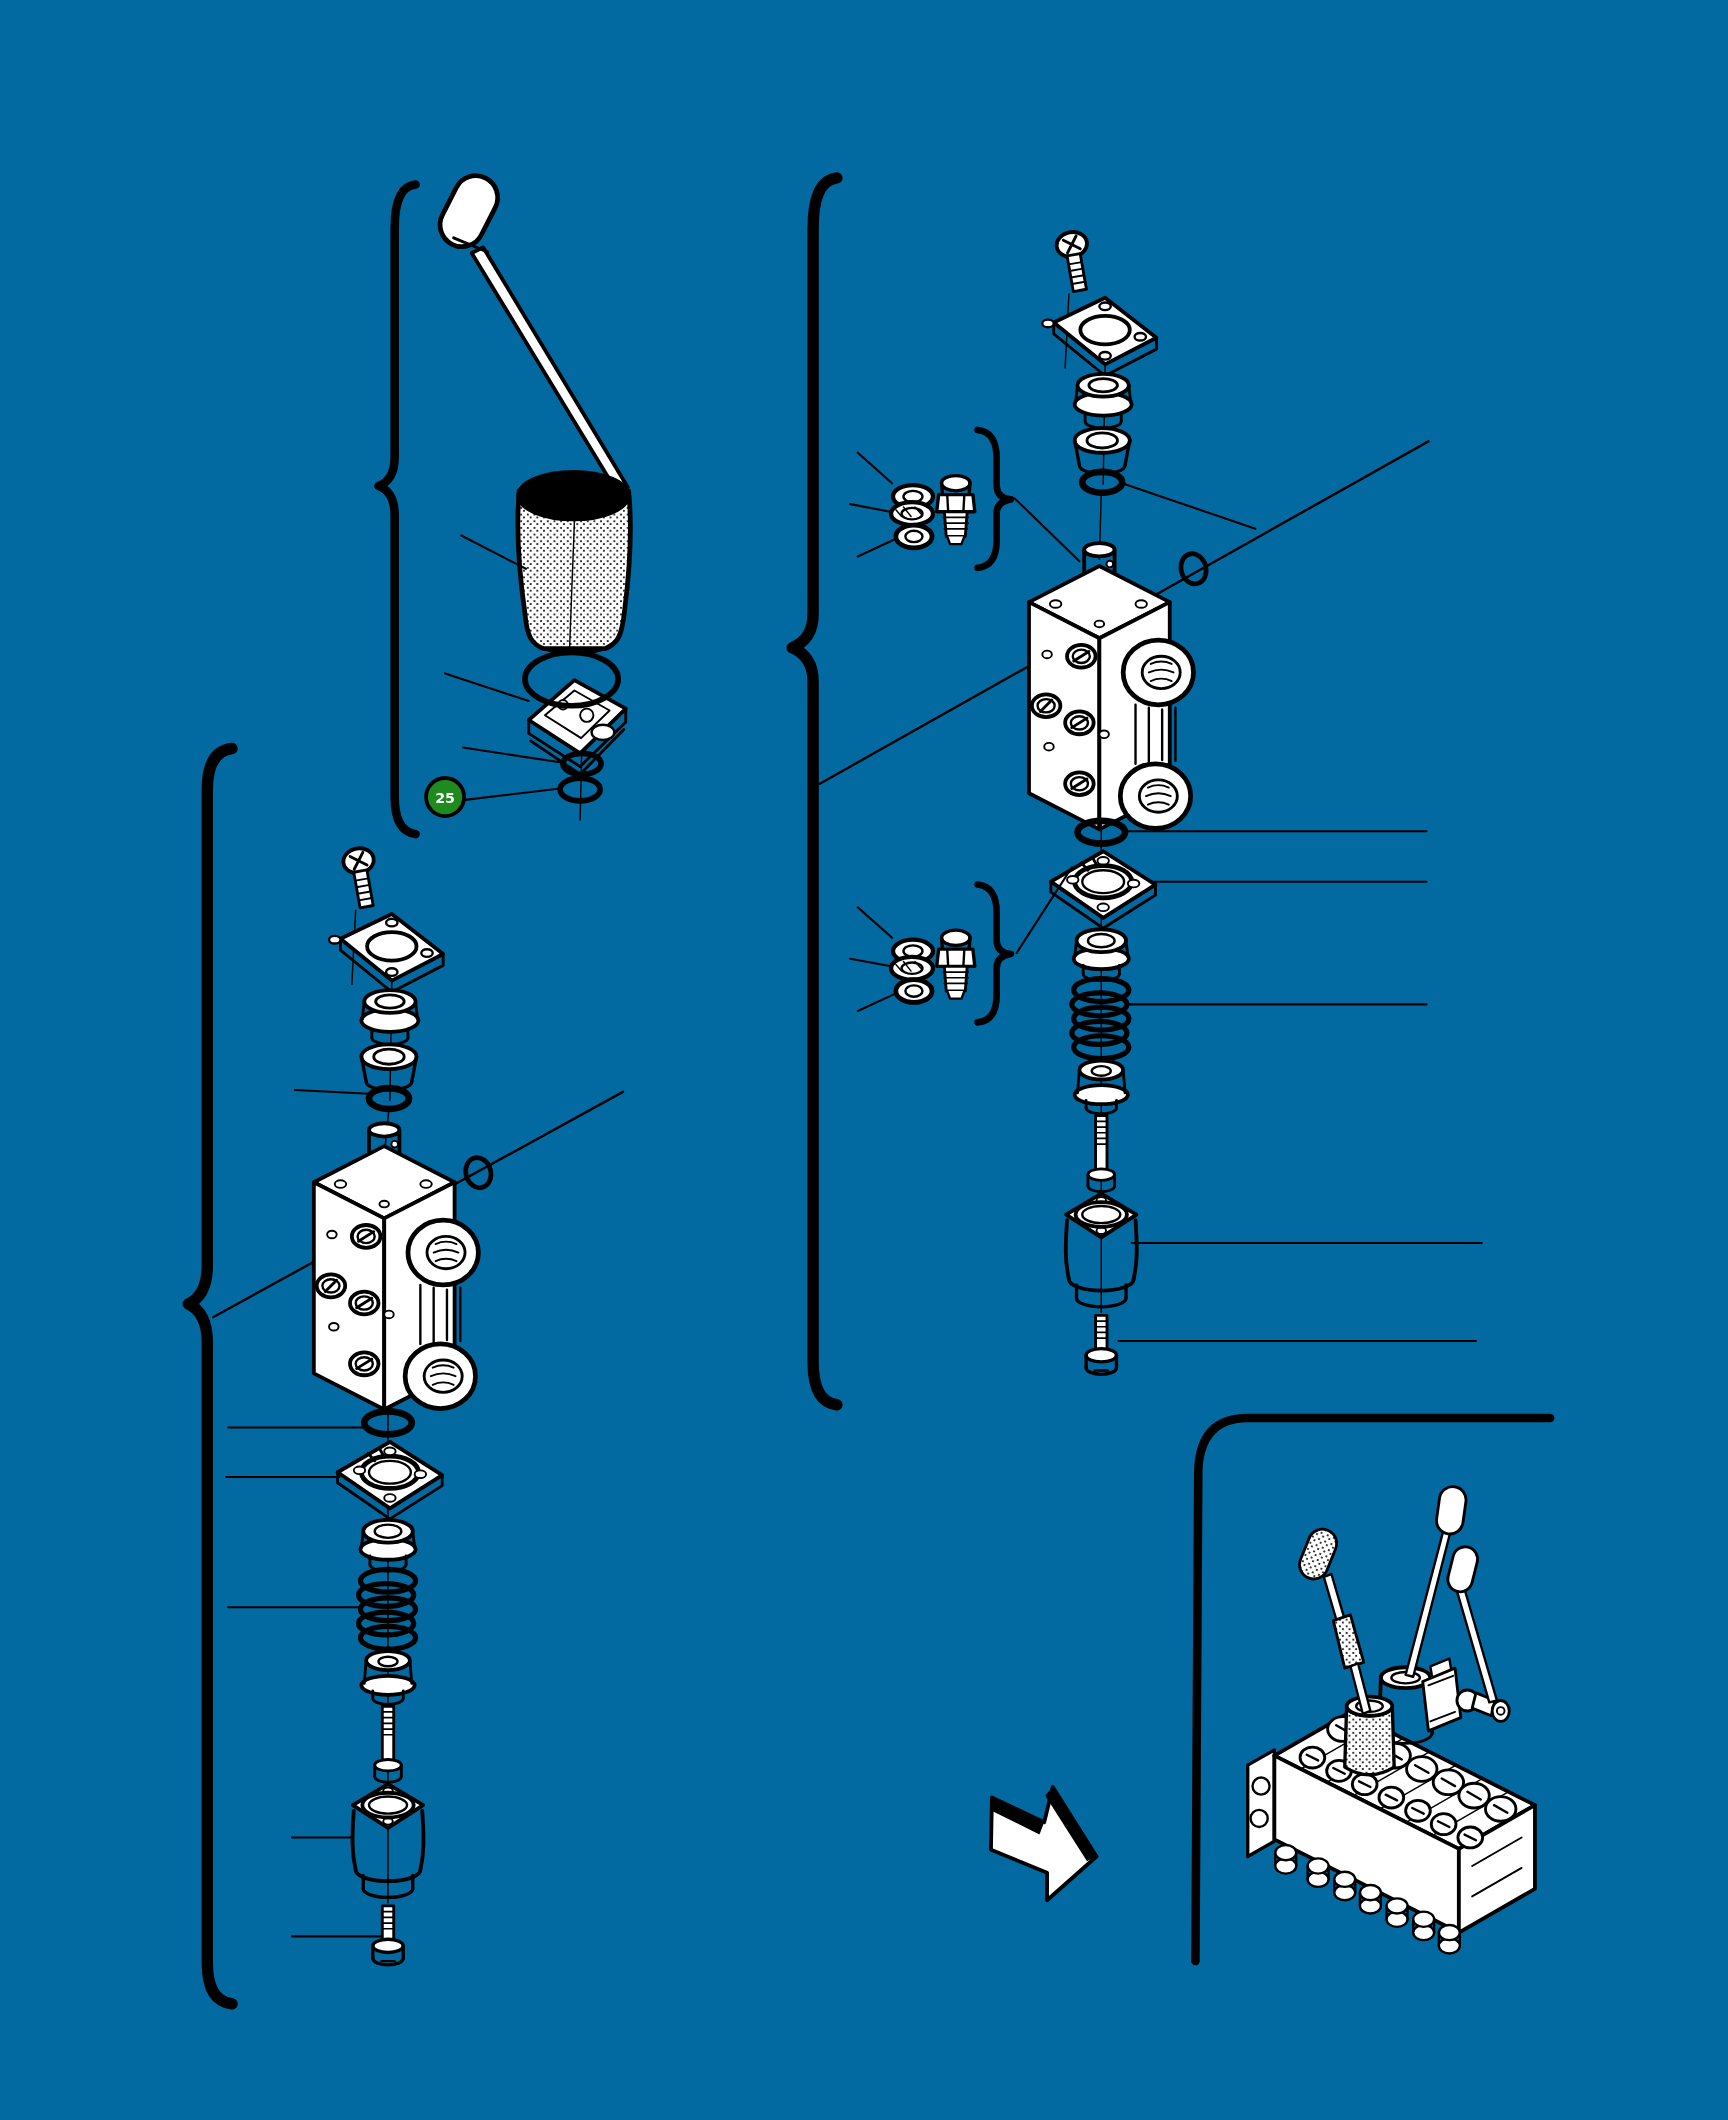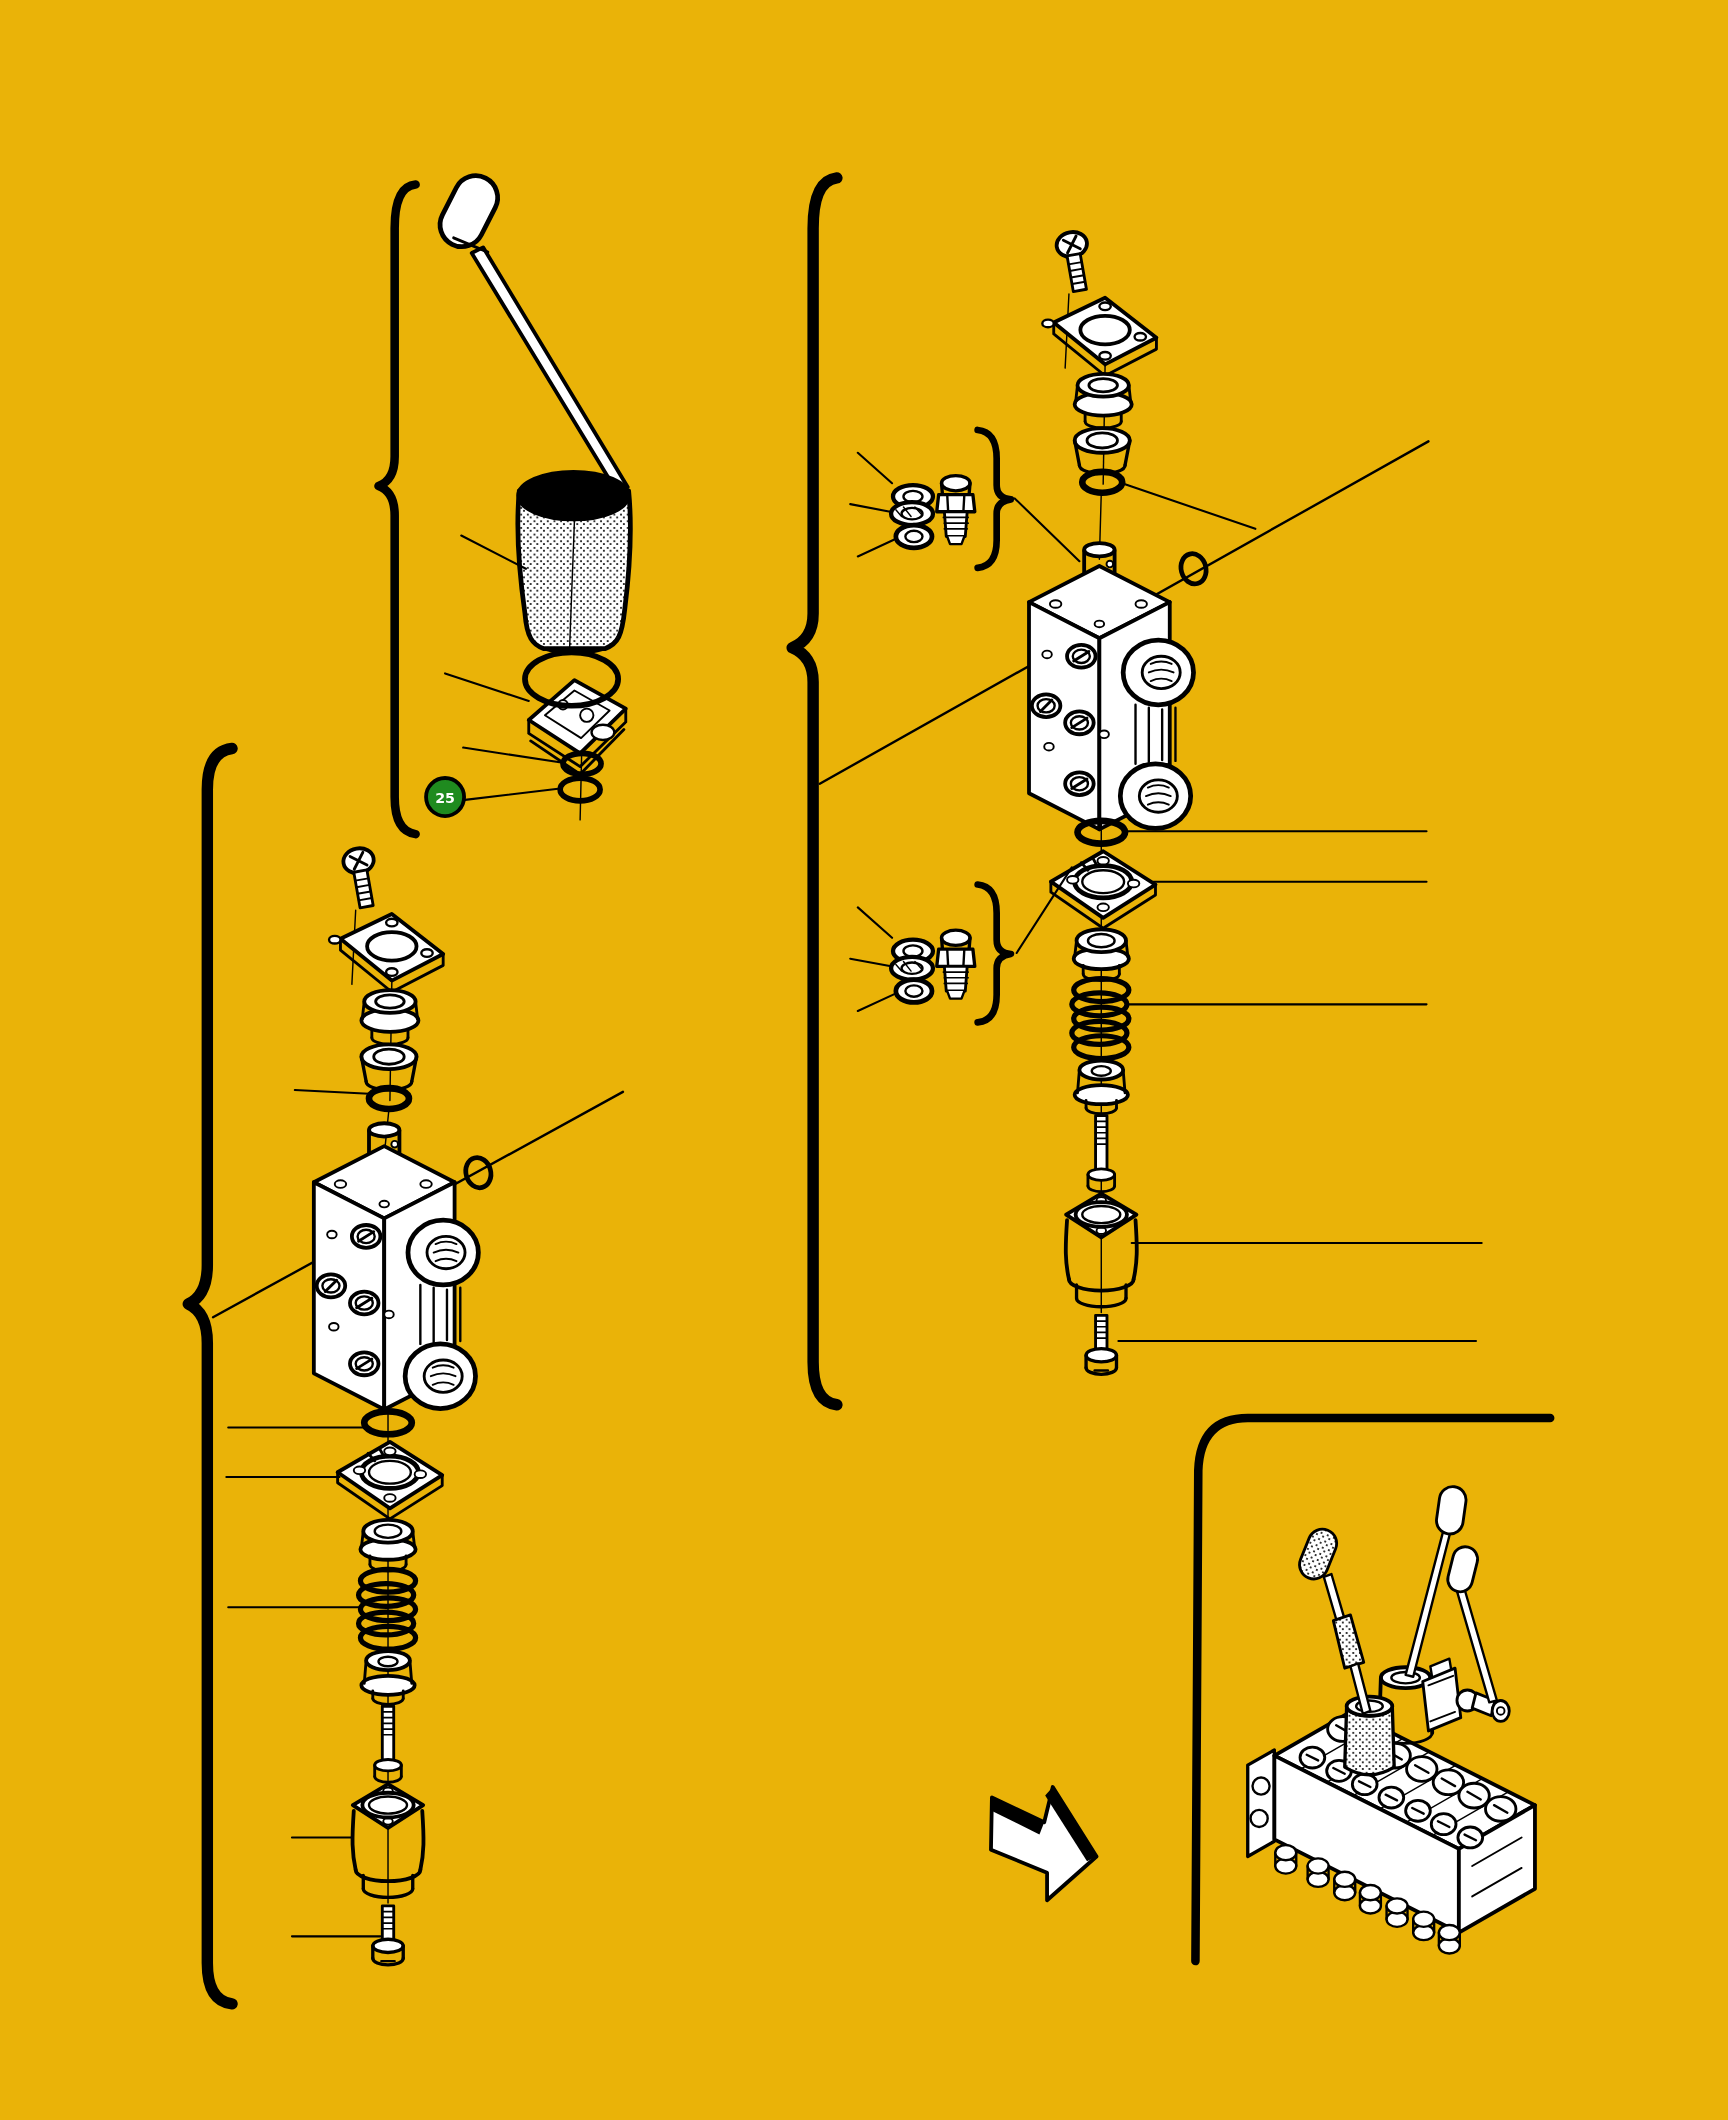--- a/index.html
+++ b/index.html
@@ -1,17 +1,17 @@
 <!DOCTYPE html>
 <html style="font-size:15px"><head>
 <meta charset="utf-8">
 <style>
   html,body{margin:0;padding:0;background:#ffffff;}
   body{font-family:"DejaVu Sans", sans-serif;}
-  .canvas{width:1728px;height:2120px;position:relative;background:#eab308;}
+  .canvas{width:1728px;height:2120px;position:relative;background:#0369a1;}
   svg{display:block;}
   .s{stroke:#000000;stroke-linecap:round;stroke-linejoin:round;fill:none;}
   .badge-num{font-family:"DejaVu Sans", sans-serif;font-size:15px;font-weight:bold;}
 </style>
 </head>
 <body>
 
 <div class="canvas">
 <svg width="1728" height="2120" viewBox="0 0 1817 2229">
   <defs>

